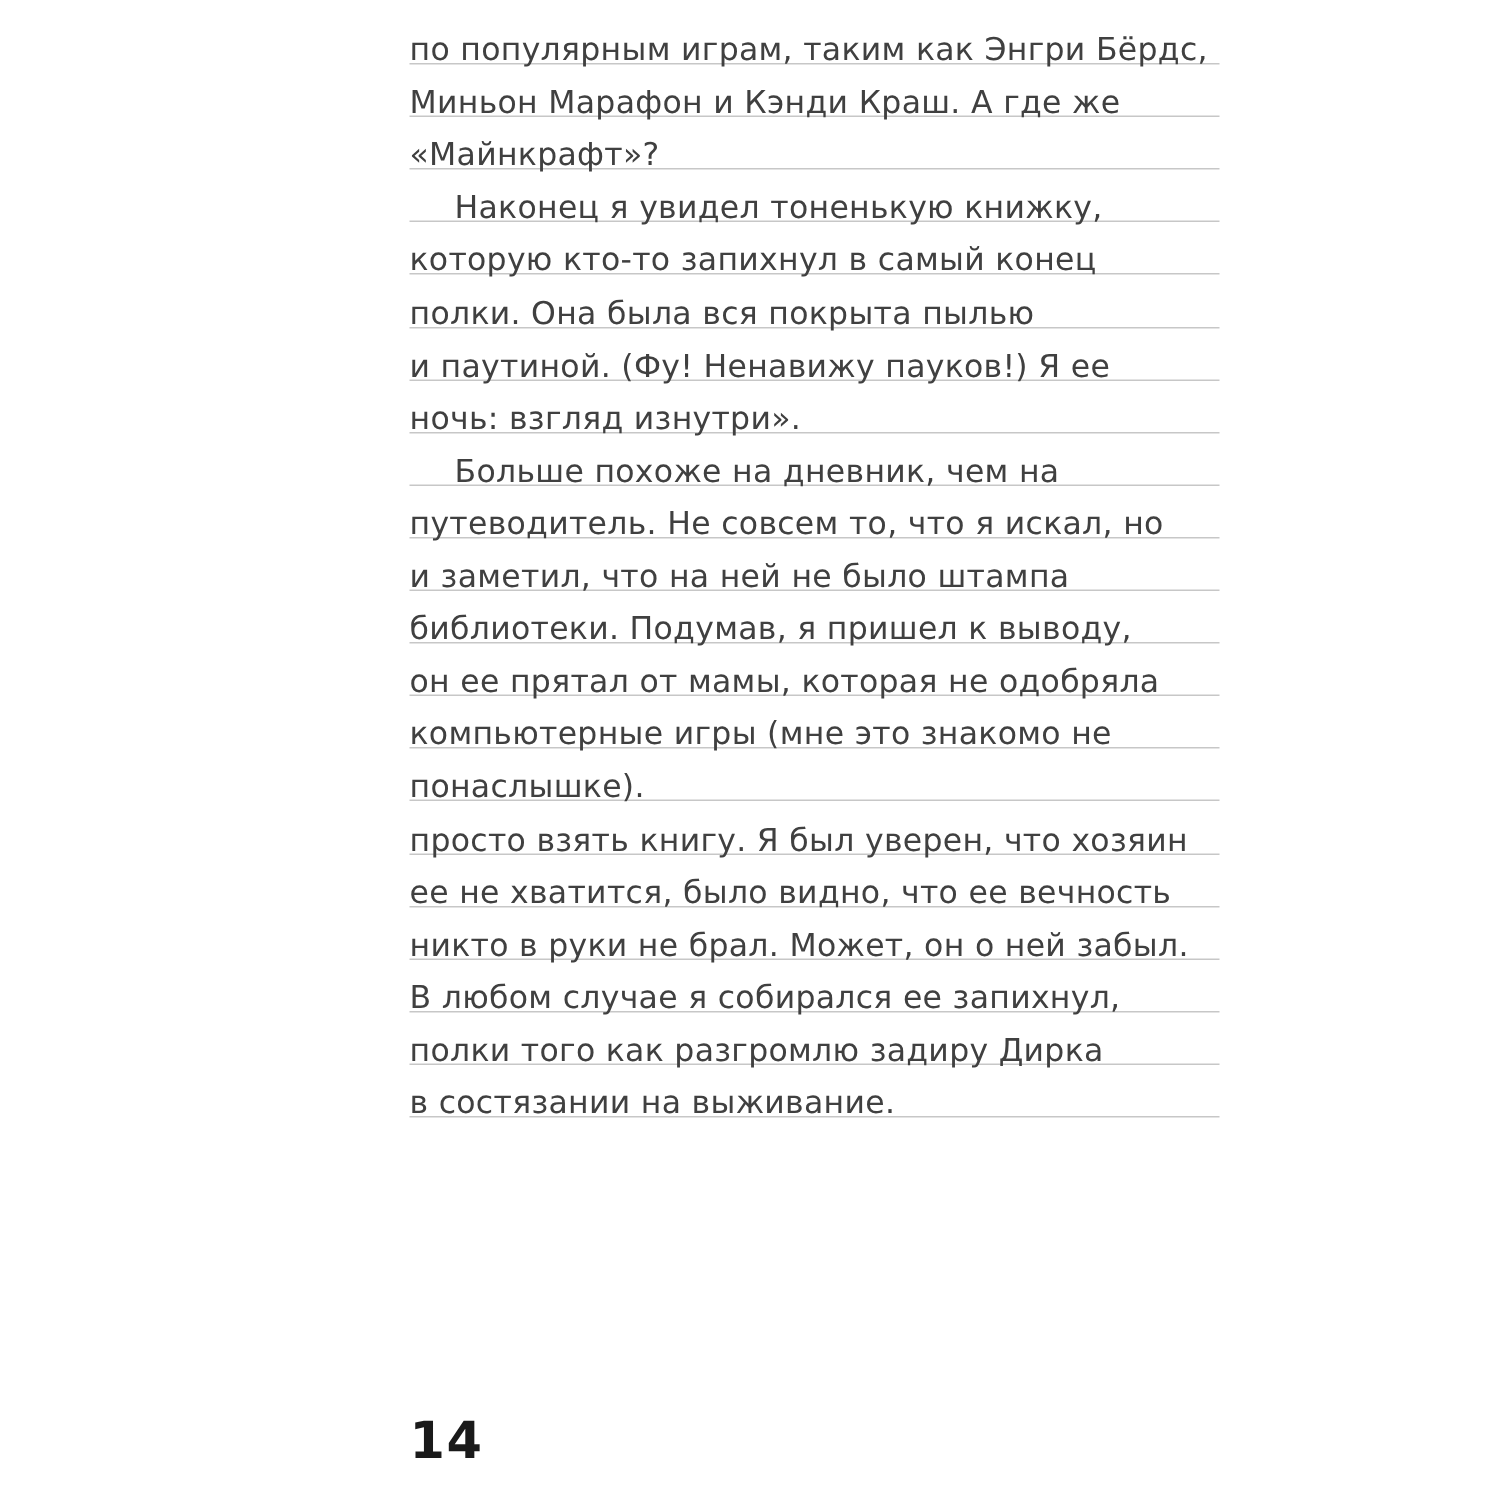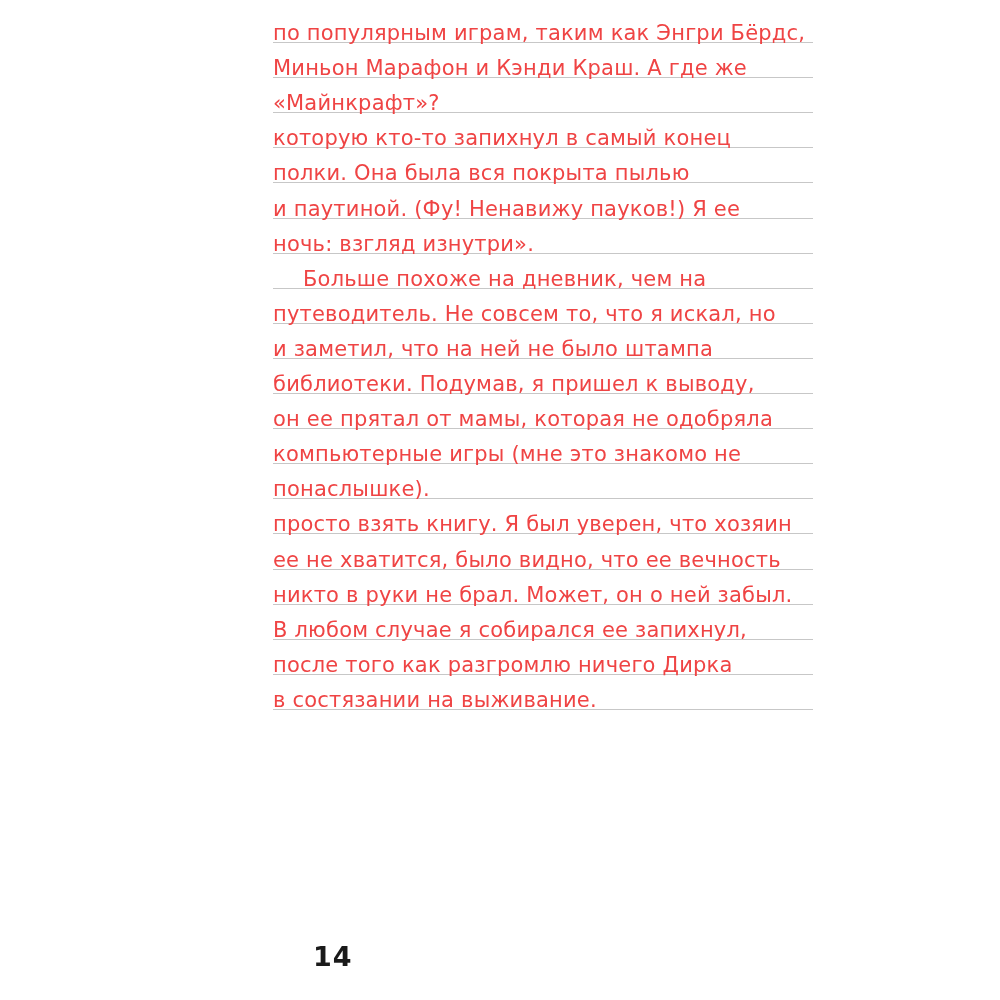--- a/index.html
+++ b/index.html
@@ -32,49 +32,51 @@
     border-bottom: 1px solid #c7c7c7;
   }
   .row .line-text {
     position: absolute;
     left: 0;
     bottom: -2px;
     white-space: nowrap;
     font-size: 21px;
     line-height: 22px;
     letter-spacing: 0.2px;
-    color: #ef4444;
+    color: #404040;
   }
   .row.indent .line-text {
     left: 30px;
   }
   .page-number {
     position: absolute;
     left: 273px;
     top: 941px;
-    font-size: 27px;
+    font-size: 34px;
     font-weight: bold;
     color: #1a1a1a;
     letter-spacing: 1px;
-    margin-left: 40px;
   }
 </style>
 </head>
 <body>
 
 <div class="book-page">
   <div class="text-block">
       <div class="row">
         <span class="line-text">по популярным играм, таким как Энгри Бёрдс,</span>
       </div>
       <div class="row">
         <span class="line-text">Миньон Марафон и Кэнди Краш. А где же</span>
       </div>
       <div class="row">
         <span class="line-text">«Майнкрафт»?</span>
+      </div>
+      <div class="row indent">
+        <span class="line-text">Наконец я увидел тоненькую книжку,</span>
       </div>
       <div class="row">
         <span class="line-text">которую кто-то запихнул в самый конец</span>
       </div>
       <div class="row">
         <span class="line-text">полки. Она была вся покрыта пылью</span>
       </div>
       <div class="row">
         <span class="line-text">и паутиной. (Фу! Ненавижу пауков!) Я ее</span>
       </div>
@@ -108,20 +110,20 @@
       <div class="row">
         <span class="line-text">ее не хватится, было видно, что ее вечность</span>
       </div>
       <div class="row">
         <span class="line-text">никто в руки не брал. Может, он о ней забыл.</span>
       </div>
       <div class="row">
         <span class="line-text">В любом случае я собирался ее запихнул,</span>
       </div>
       <div class="row">
-        <span class="line-text">после того как разгромлю ничего Дирка</span>
+        <span class="line-text">полки того как разгромлю задиру Дирка</span>
       </div>
       <div class="row">
         <span class="line-text">в состязании на выживание.</span>
       </div>
     </div>
   <div class="page-number">14</div>
 </div>
 
 </body></html>

